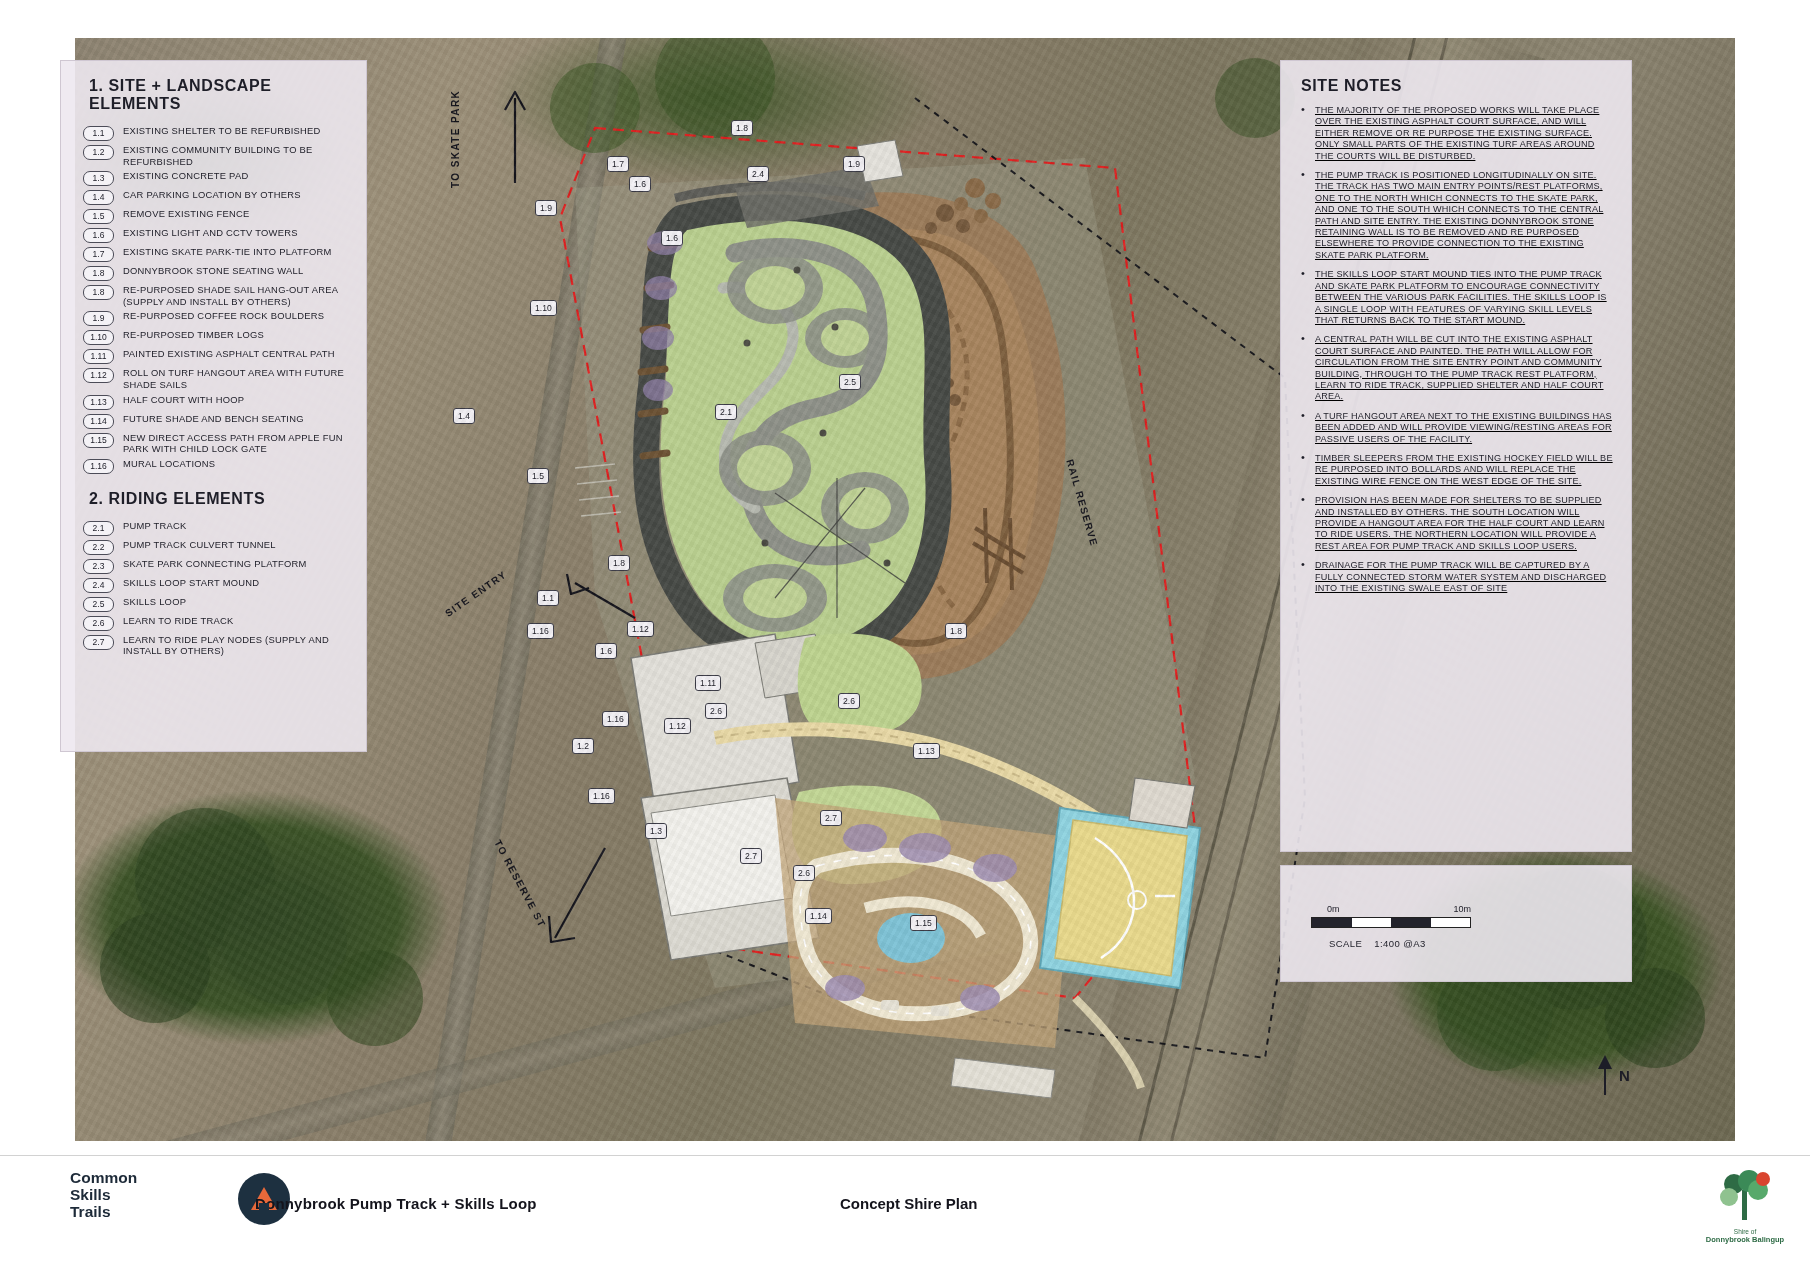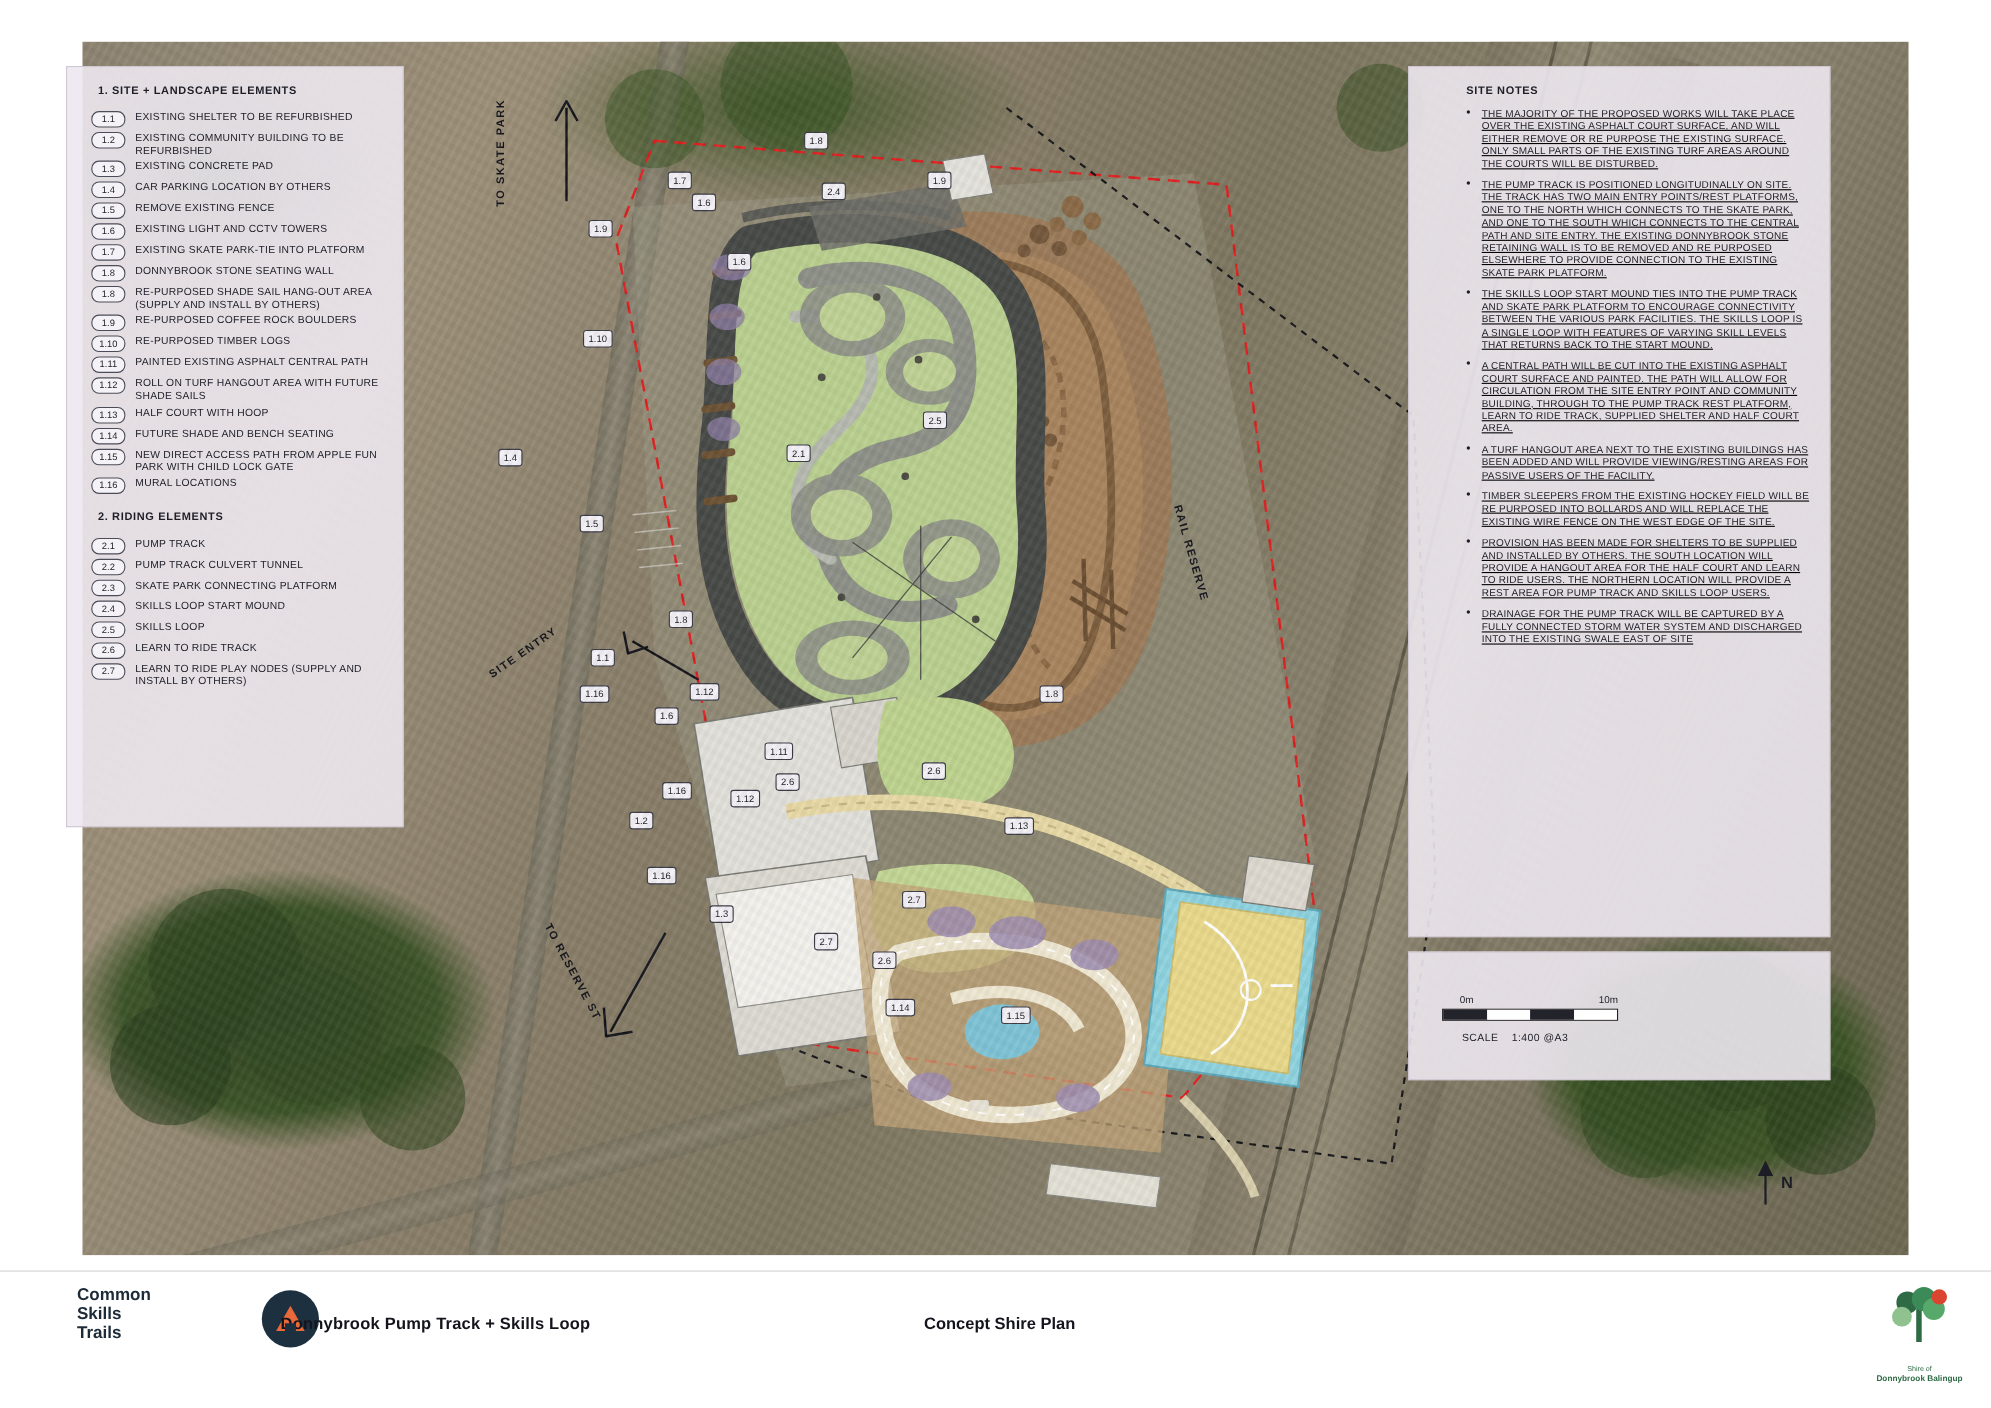--- a/index.html
+++ b/index.html
@@ -28,26 +28,26 @@
   
   .road-left{position:absolute;left:435px;top:-10px;width:26px;height:1160px;transform:rotate(9deg);
     background:linear-gradient(90deg,#6f6b5d,#8d8878,#6f6b5d);opacity:.75;}
   .road-bottom{position:absolute;left:-60px;top:1010px;width:1000px;height:30px;transform:rotate(-15deg);
     background:linear-gradient(180deg,#6f6b5d,#8d8878,#6f6b5d);opacity:.55;}
 
   
   .boundary{position:absolute;left:0;top:0;width:1660px;height:1103px;}
 
   
-  .panel{position:absolute;background:rgba(237,232,239,0.90);border:1px solid #cfc7d2;padding-left:32px;}
+  .panel{position:absolute;background:rgba(237,232,239,0.90);border:1px solid #cfc7d2;}
   .legend{left:60px;top:60px;width:305px;height:690px;padding:0;}
   .notes{left:1280px;top:60px;width:350px;height:790px;}
   .scalebox{left:1280px;top:865px;width:350px;height:115px;}
 
-  .panel h3{font-size:10px;letter-spacing:.6px;margin:16px 0 12px 28px;color:#1e1e28;font-weight:bold;}
+  .panel h3{font-size:16px;letter-spacing:.6px;margin:16px 0 12px 28px;color:#1e1e28;font-weight:bold;}
   .legend-list{list-style:none;margin:0;padding:0 14px 0 22px;}
   .legend-list li{display:flex;align-items:flex-start;margin-bottom:3px;}
   .code{flex:0 0 auto;border:1px solid #4c4c58;border-radius:7px;background:#f4f2f6;
     font-size:8.5px;color:#22222c;padding:1px 4px;min-width:21px;text-align:center;line-height:11px;margin-right:9px;margin-top:1px;}
   .ltext{font-size:9.4px;line-height:11.6px;color:#1d1d27;letter-spacing:.25px;text-transform:uppercase;}
   .sec2{margin-top:34px;}
 
   .notes h3{margin:16px 0 10px 20px;}
   .notes ul{list-style:none;margin:0;padding:0 18px 0 20px;text-decoration:underline;}
   .notes li{position:relative;padding-left:14px;margin-bottom:8px;font-size:9.1px;line-height:11.4px;
@@ -80,21 +80,21 @@
   .logo .txt{position:absolute;left:0;top:4px;font-size:15.5px;font-weight:bold;line-height:17px;color:#1d2a38;}
   .logo .mark{position:absolute;left:168px;top:8px;width:52px;height:52px;border-radius:50%;background:#1d3040;}
   .logo .mark:after{content:"";position:absolute;left:13px;top:14px;width:0;height:0;border-left:13px solid transparent;border-right:13px solid transparent;border-bottom:23px solid #e8693a;}
   .logo .mark:before{content:"";position:absolute;left:21px;top:30px;width:10px;height:9px;background:#1d3040;z-index:2;}
   .proj{position:absolute;left:255px;top:1195px;font-size:15px;font-weight:bold;color:#14141c;letter-spacing:.2px;}
   .sheet{position:absolute;left:840px;top:1195px;font-size:15px;font-weight:bold;color:#14141c;}
   .shire{position:absolute;left:1690px;top:1170px;width:110px;height:95px;text-align:center;}
   .shire .tree{position:relative;width:66px;height:56px;margin:0 auto;}
   .shire .tree .trunk{position:absolute;left:30px;top:20px;width:5px;height:30px;background:#2e6b45;}
   .shire .tree .c{position:absolute;border-radius:50%;}
-  .shire .stxt{font-size:6.5px;color:#2e6b45;line-height:8px;margin-top:15px;}
+  .shire .stxt{font-size:6.5px;color:#2e6b45;line-height:8px;margin-top:2px;}
   .shire .stxt b{font-size:7.5px;}
 </style>
 </head>
 <body>
 
 <div class="page">
 
   <div class="photo">
     <div class="rail"></div>
     <div class="railline"></div>

